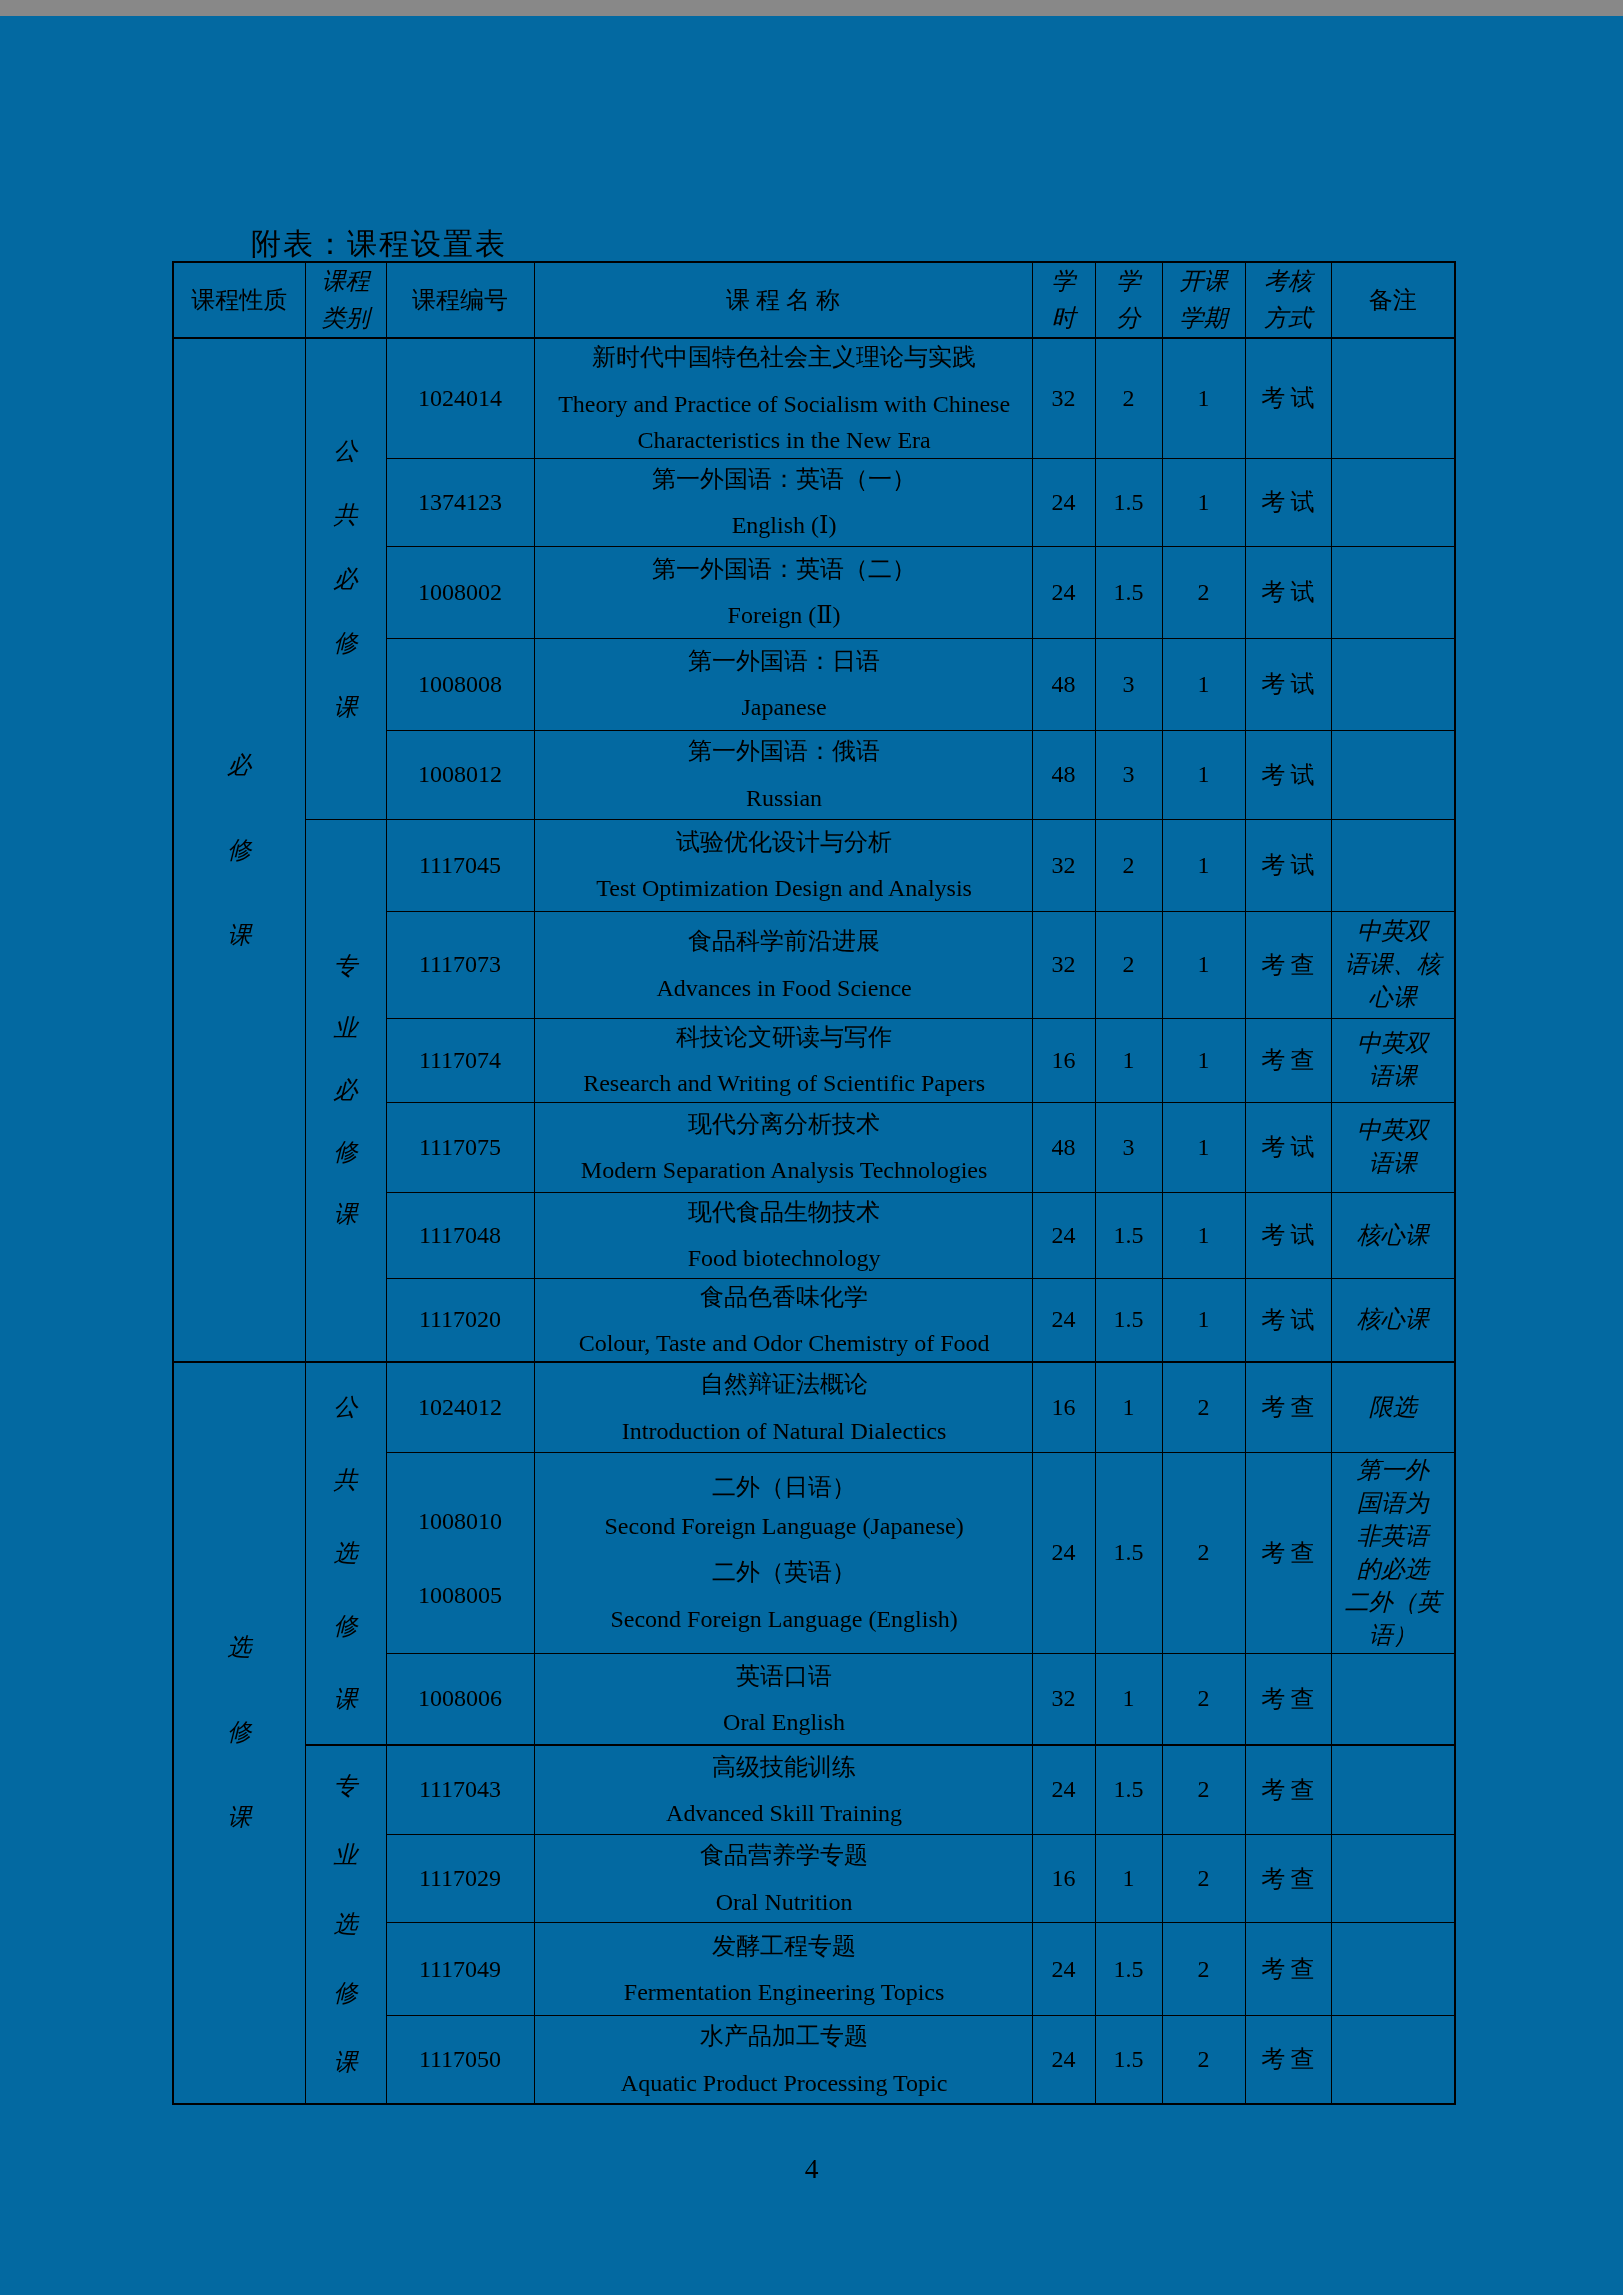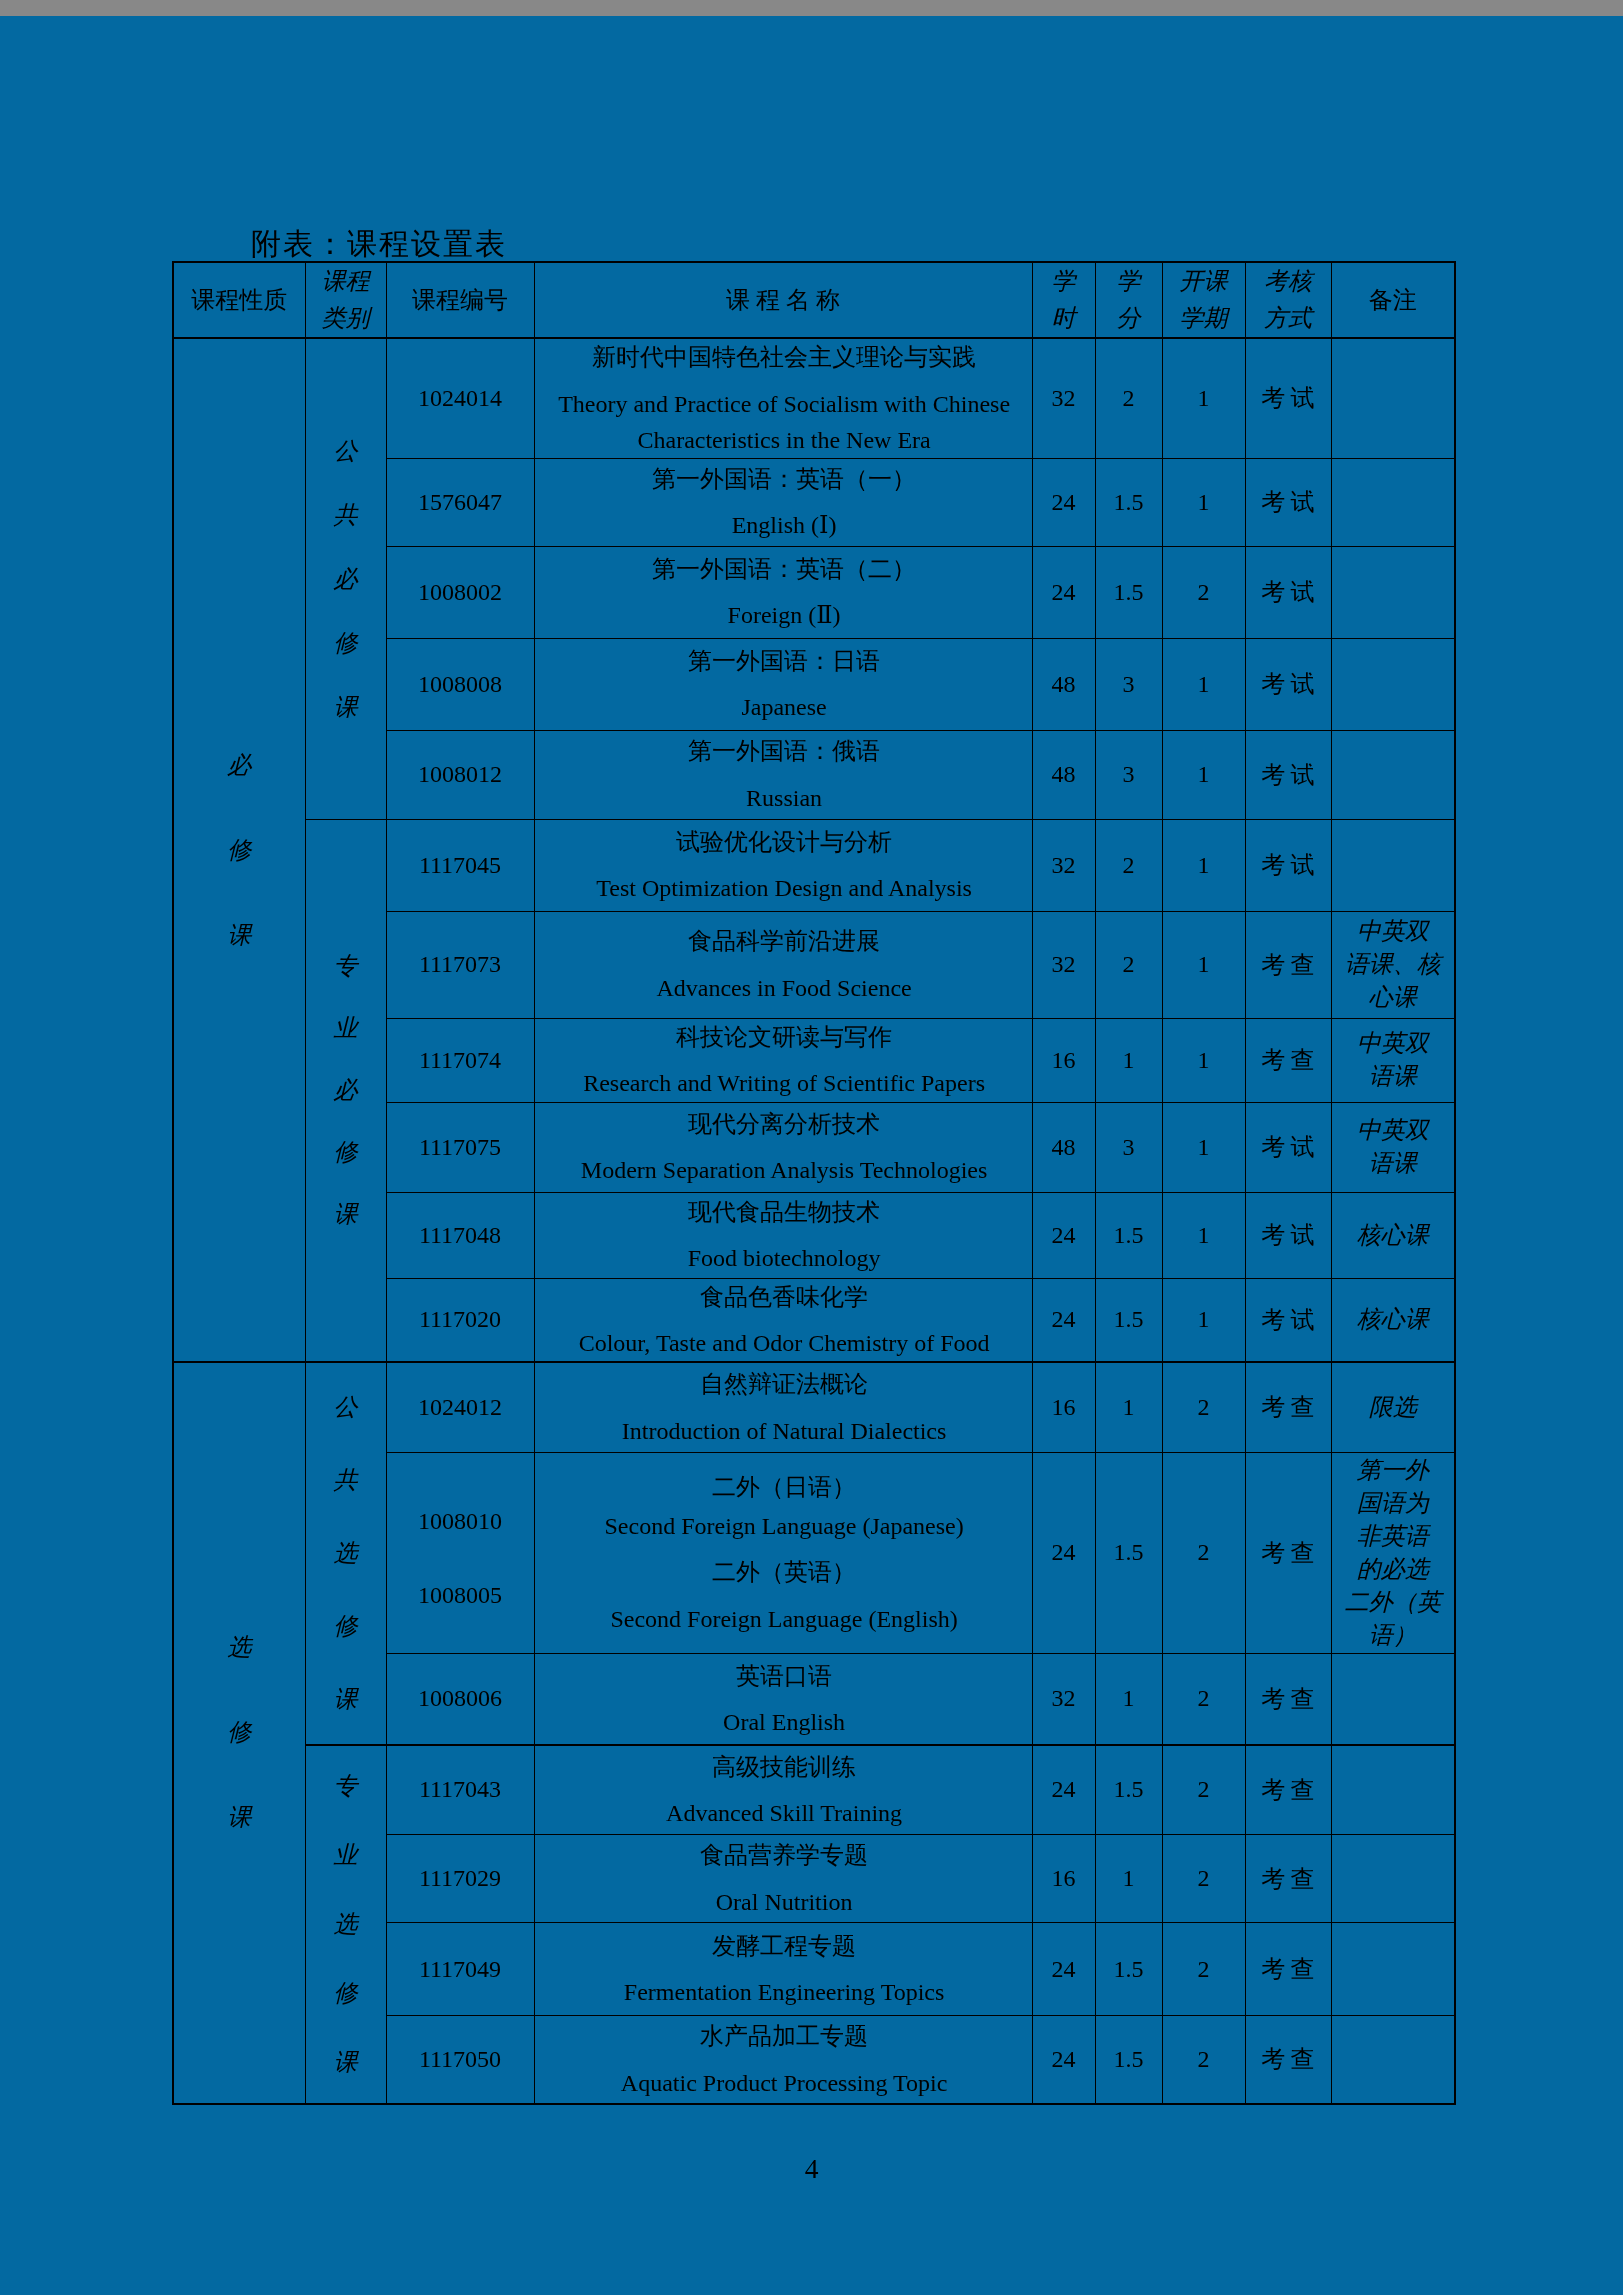--- a/index.html
+++ b/index.html
@@ -127,21 +127,21 @@
         <p>Theory and Practice of Socialism with Chinese Characteristics in the New Era</p>
       </td>
       <td>32</td>
       <td>2</td>
       <td>1</td>
       <td class="assess-cell">考试</td>
       <td class="remark-cell prelines"></td>
     </tr>
 
     <tr style="height:88px">
-      <td>1576047</td>
+      <td>1374123</td>
       <td class="name-cell">
         <p>第一外国语：英语（一）</p>
         <p>English (Ⅰ)</p>
       </td>
       <td>24</td>
       <td>1.5</td>
       <td>1</td>
       <td class="assess-cell">考试</td>
       <td class="remark-cell prelines"></td>
     </tr>

